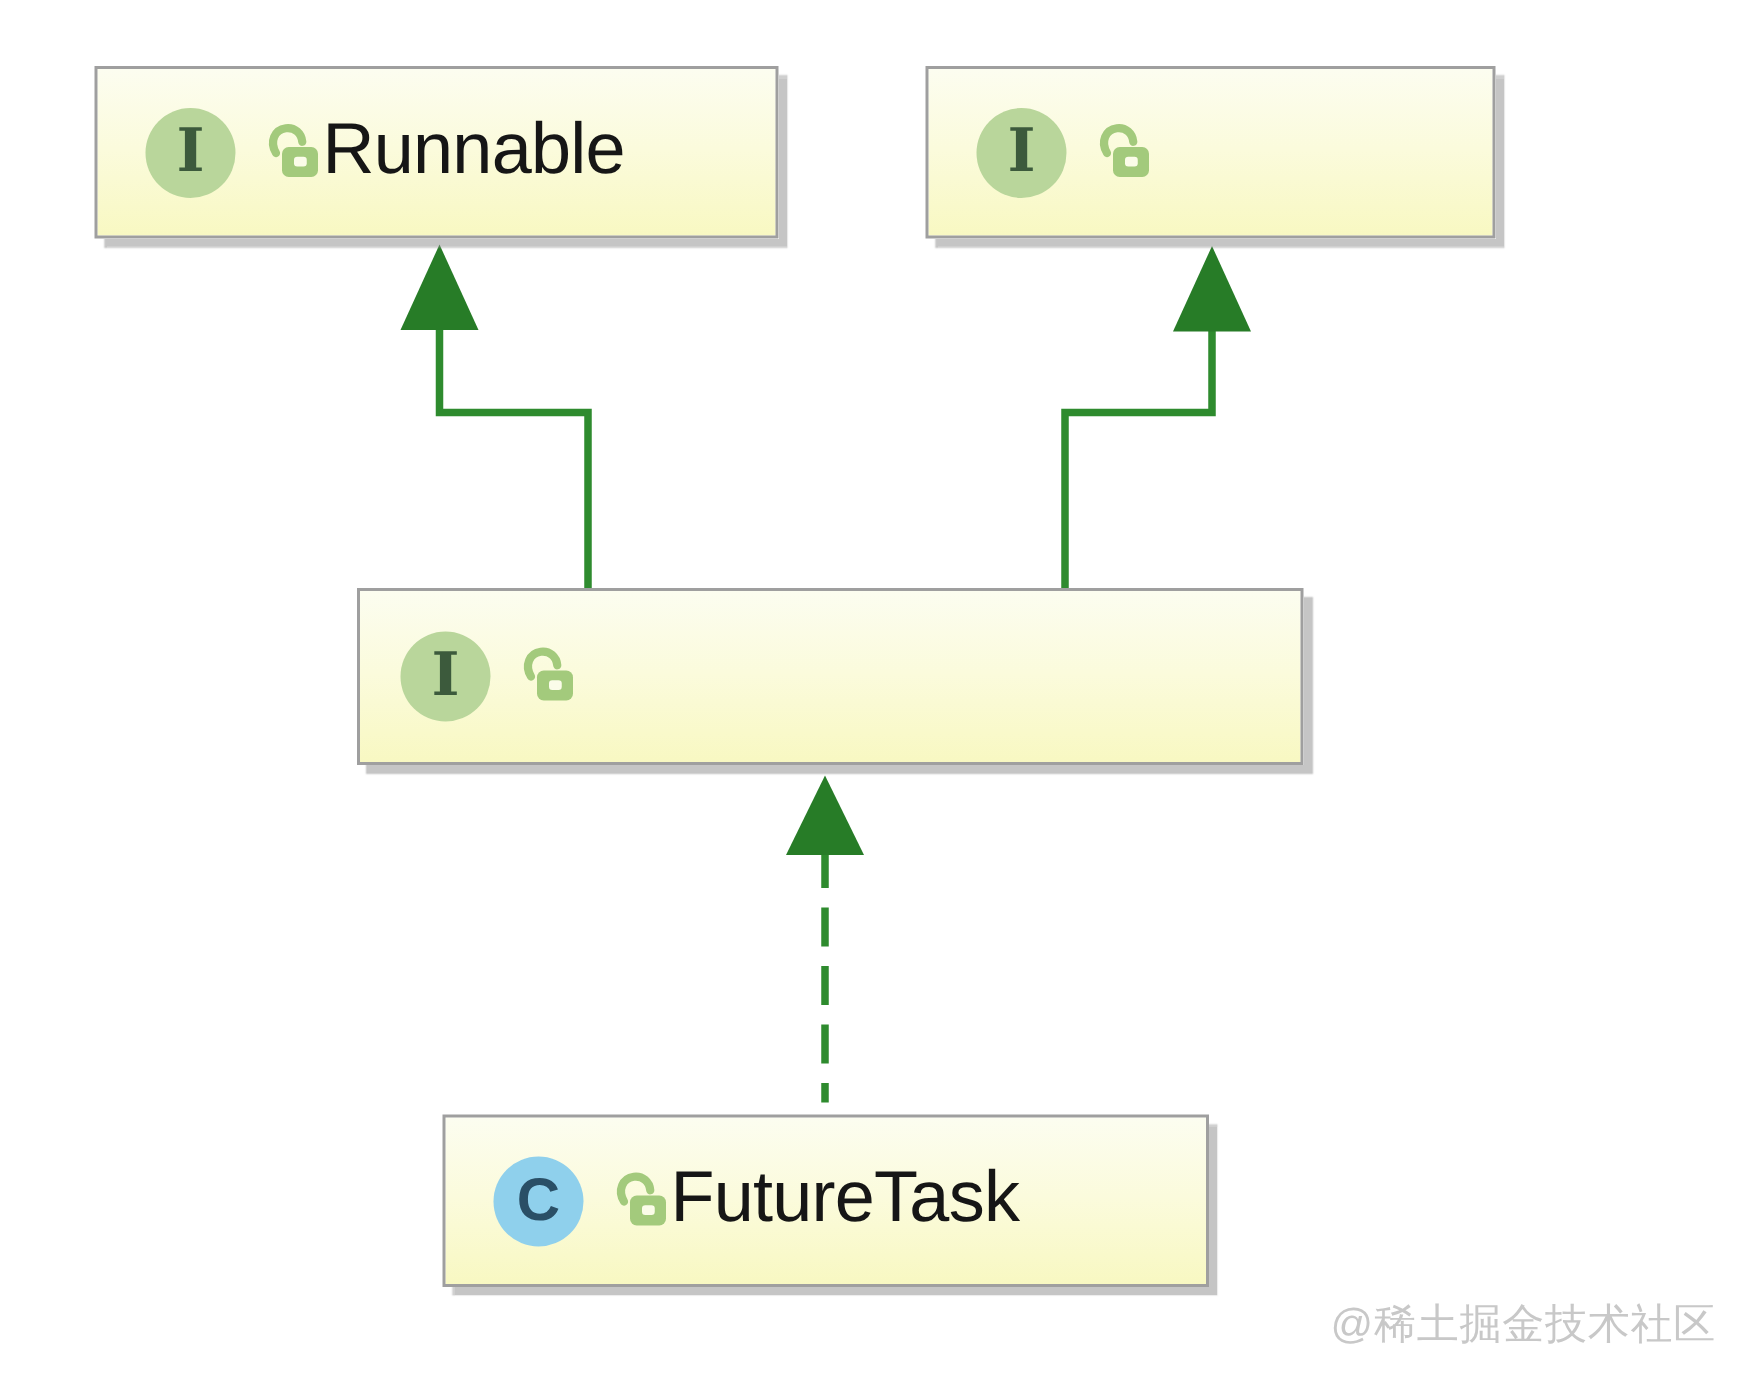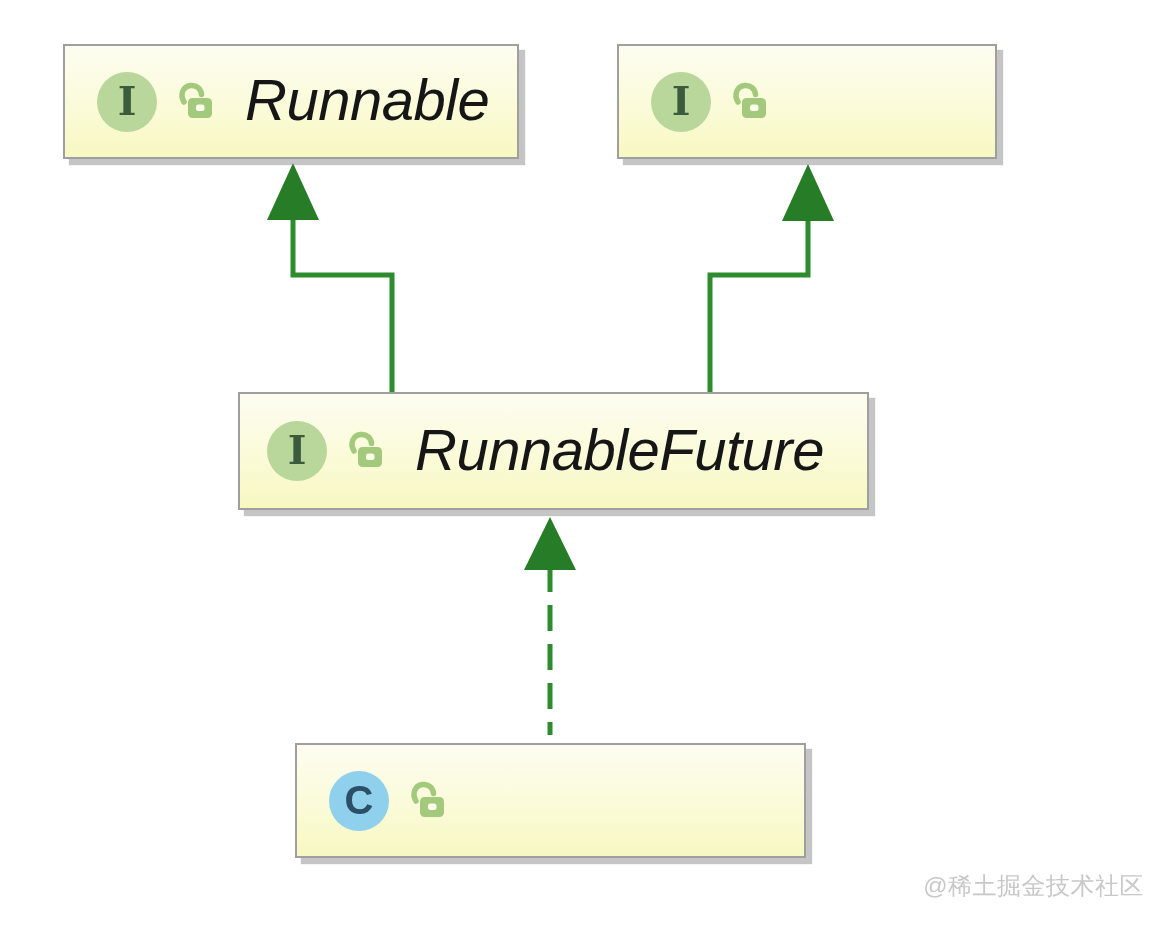--- a/index.html
+++ b/index.html
@@ -68,36 +68,34 @@
   .type-badge.class .badge-letter {
     font-family: "Liberation Sans", sans-serif;
     font-weight: 700;
     font-size: 40px;
     color: #2a4f66;
   }
 
   .lock-icon { flex: 0 0 auto; margin-left: 18px; }
 
   .node-label {
-    margin-left: 30px;
-    font-size: 58px;
+    font-size: 48px;
     letter-spacing: -0.5px;
     color: #161616;
     white-space: nowrap;
     transform: translateY(-2px);
-    font-style: italic;
   }
 
   
   .watermark {
     position: absolute;
     right: 22px;
     bottom: 24px;
     z-index: 3;
-    font-size: 24px;
+    font-size: 28px;
     color: #c8c8c8;
     letter-spacing: 0.5px;
   }
 </style>
 </head>
 <body>
 
 <div class="canvas">
 
   <svg class="edges" viewBox="0 0 1166 926" xmlns="http://www.w3.org/2000/svg">
@@ -140,29 +138,29 @@
 
   <div class="node" id="node-runnable-future">
     <span class="type-badge interface">
       <span class="badge-letter">I</span>
     </span>
     <svg class="lock-icon" width="40" height="42" viewBox="0 0 40 42">
       <path d="M9 21 C4.5 13.5 8 5.5 15.5 4.5 C21.5 3.7 26 8 26.5 13.5" fill="none" stroke="#a3ca7c" stroke-width="5.5" stroke-linecap="round"></path>
       <rect x="13" y="17" width="24" height="20" rx="4.5" fill="#a3ca7c"></rect>
       <rect x="21" y="23.5" width="8.5" height="6.5" rx="2.2" fill="#fbfce9"></rect>
     </svg>
-    <span class="node-label">RunnableFuture</span>
   </div>
 
   <div class="node" id="node-future-task">
     <span class="type-badge class">
       <span class="badge-letter">C</span>
     </span>
     <svg class="lock-icon" width="40" height="42" viewBox="0 0 40 42">
       <path d="M9 21 C4.5 13.5 8 5.5 15.5 4.5 C21.5 3.7 26 8 26.5 13.5" fill="none" stroke="#a3ca7c" stroke-width="5.5" stroke-linecap="round"></path>
       <rect x="13" y="17" width="24" height="20" rx="4.5" fill="#a3ca7c"></rect>
       <rect x="21" y="23.5" width="8.5" height="6.5" rx="2.2" fill="#fbfce9"></rect>
     </svg>
+    <span class="node-label">FutureTask</span>
   </div>
 
   <div class="watermark">@稀土掘金技术社区</div>
 
 </div>
 
 </body></html>

